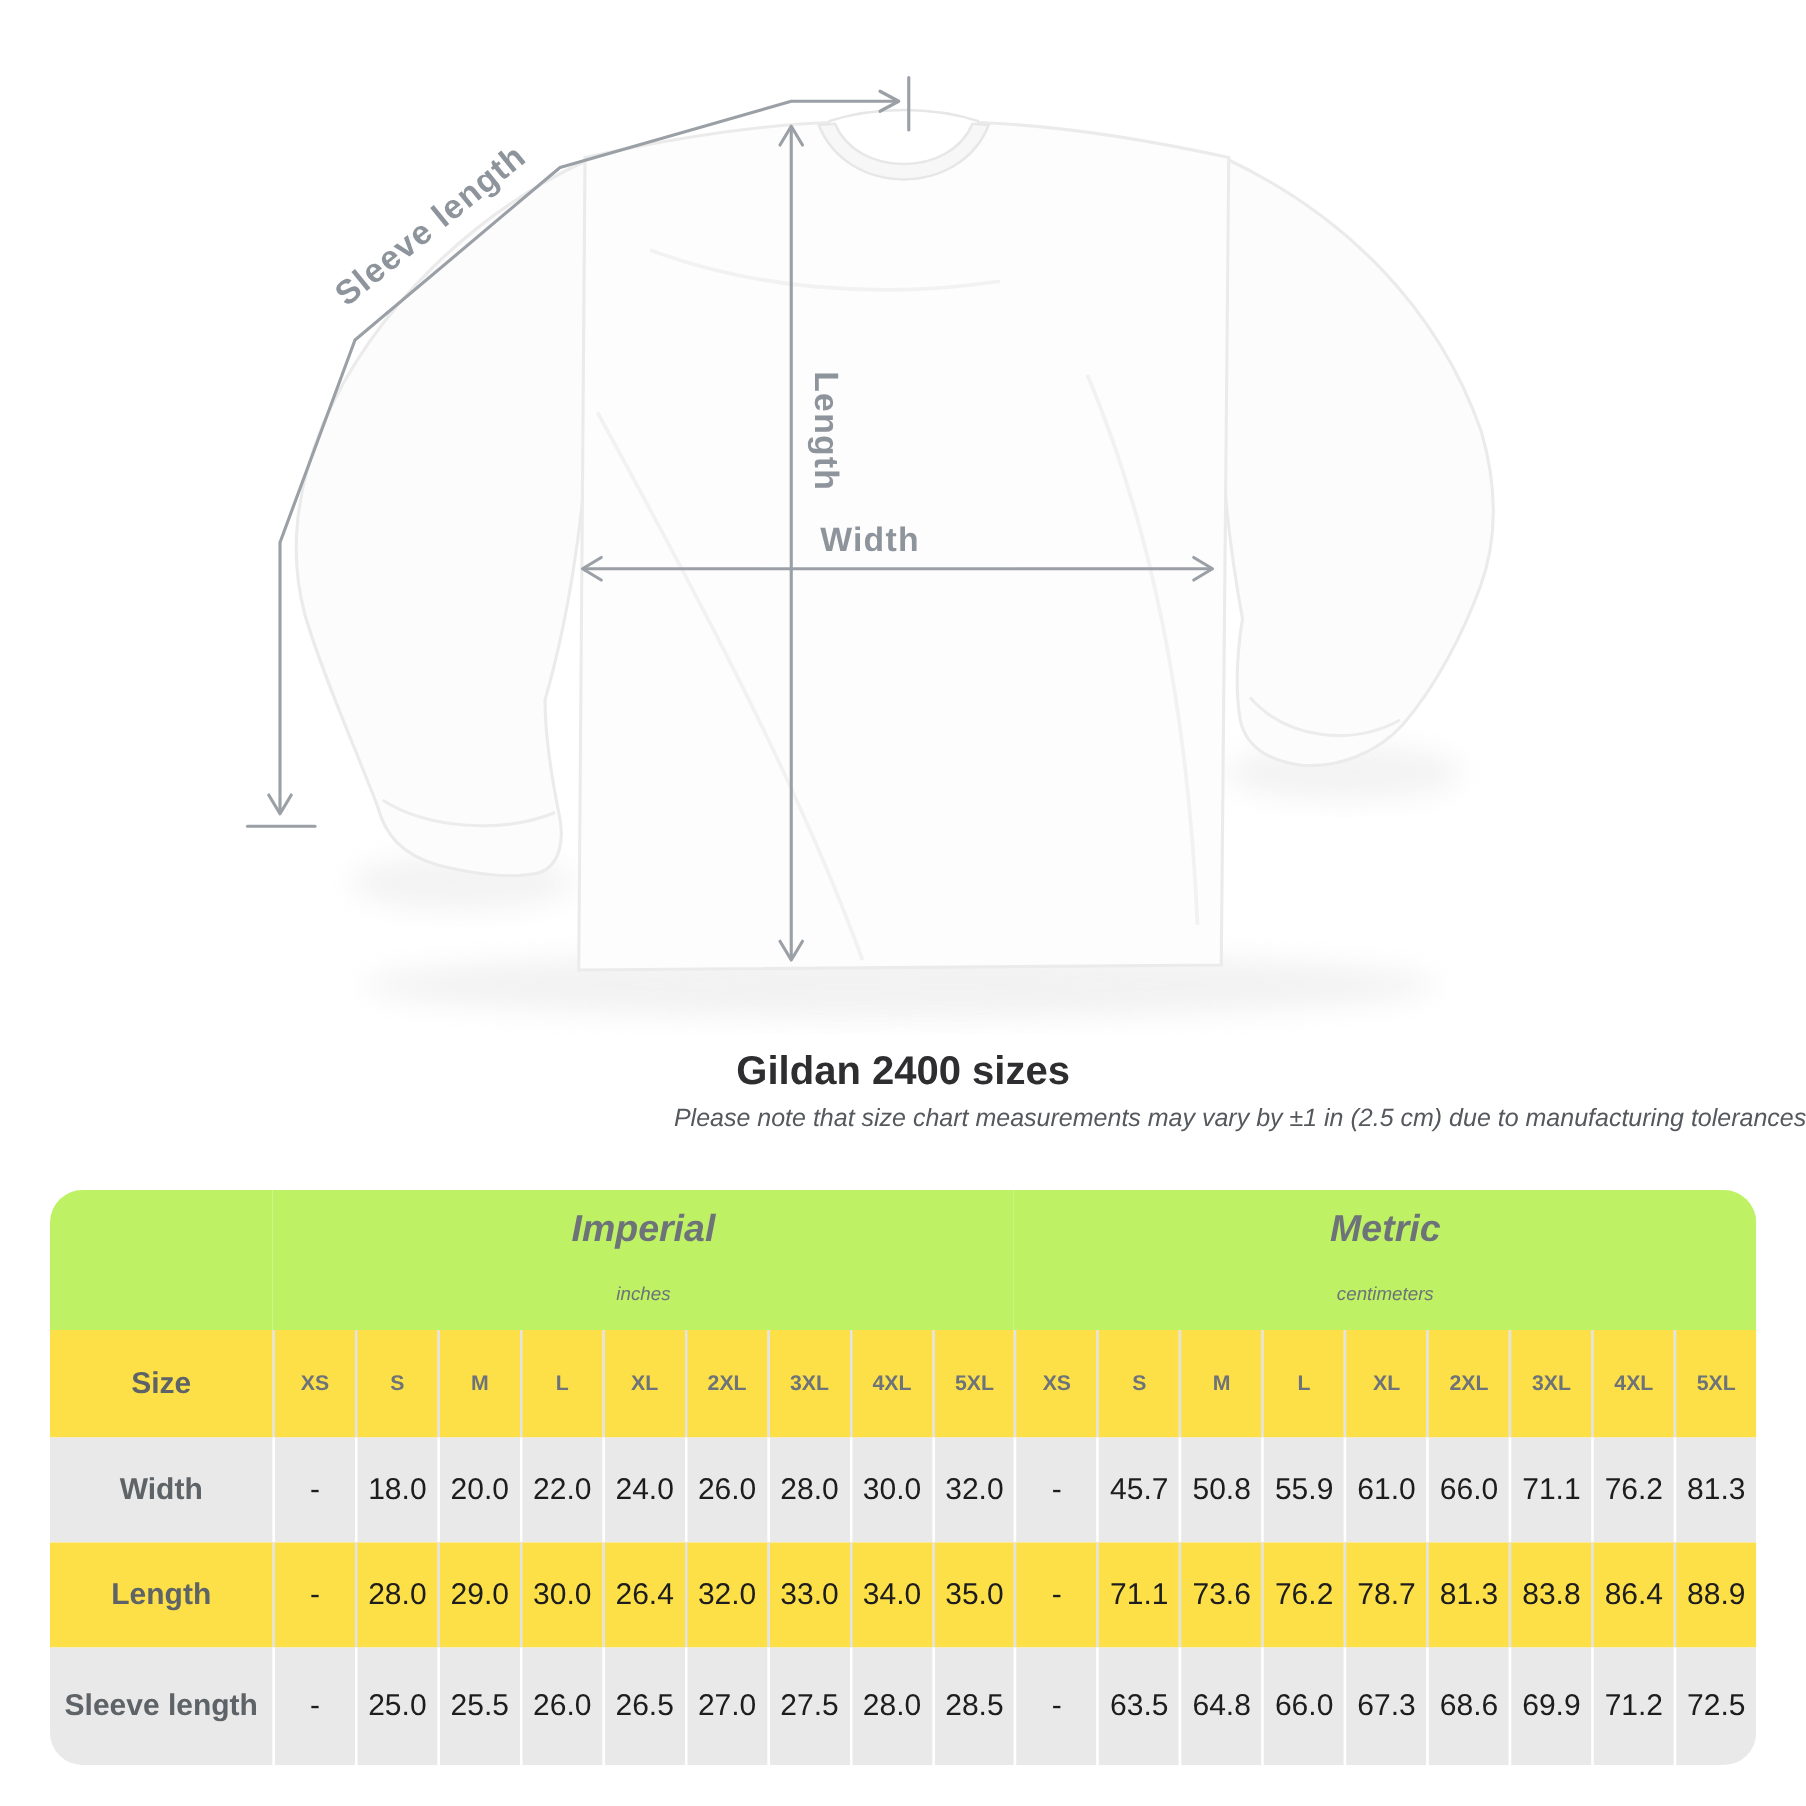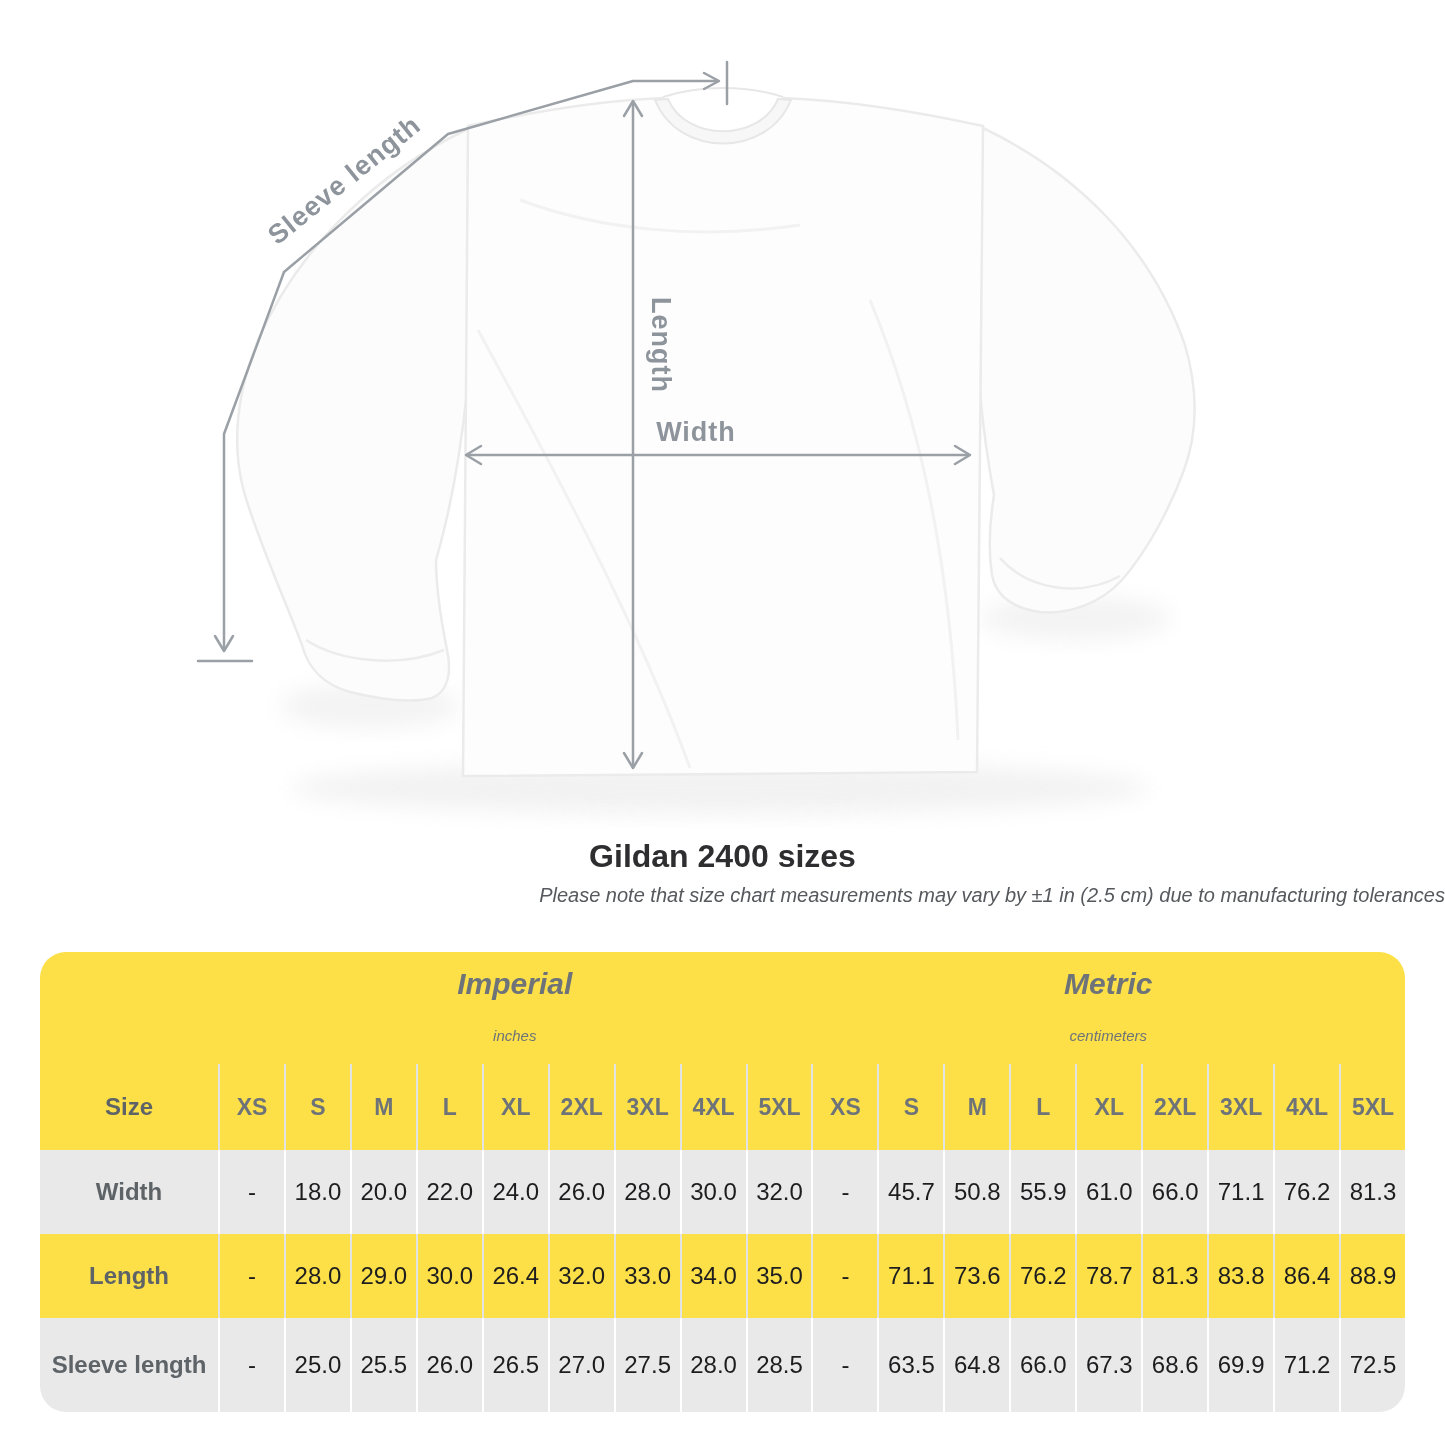--- a/index.html
+++ b/index.html
@@ -19,25 +19,25 @@
   
   .size-table{
     width:1365px;margin:0 auto;border-radius:26px;overflow:hidden;
     display:grid;
     grid-template-columns:178px repeat(18, 1fr);
     grid-template-rows:112px 86px 84px 84px 94px;
   }
   .c{display:flex;align-items:center;justify-content:center;}
   .w{background:#fde047;}
   .g{background:#e9e9e9;}
-  .band{background:#fde047;}
+  .band{background:#bef264;}
   .span9{grid-column:span 9;flex-direction:column;}
   .gname{font-size:30px;font-weight:bold;font-style:italic;color:#6d7379;line-height:36px;}
   .gunit{font-size:15px;font-style:italic;color:#6d7379;line-height:28px;margin-top:20px;}
-  .hdr{font-size:23px;font-weight:bold;color:#6d7379;}
+  .hdr{font-size:17px;font-weight:bold;color:#6d7379;}
   .lbl{font-size:24px;font-weight:bold;color:#5d6367;}
   .val{font-size:24px;color:#1d1d1f;}
   .sw{border-left:2px solid #e3e3e3;}
   .sg{border-left:2px solid #ffffff;}
 </style>
 </head>
 <body>
 
 <div class="page">
 

